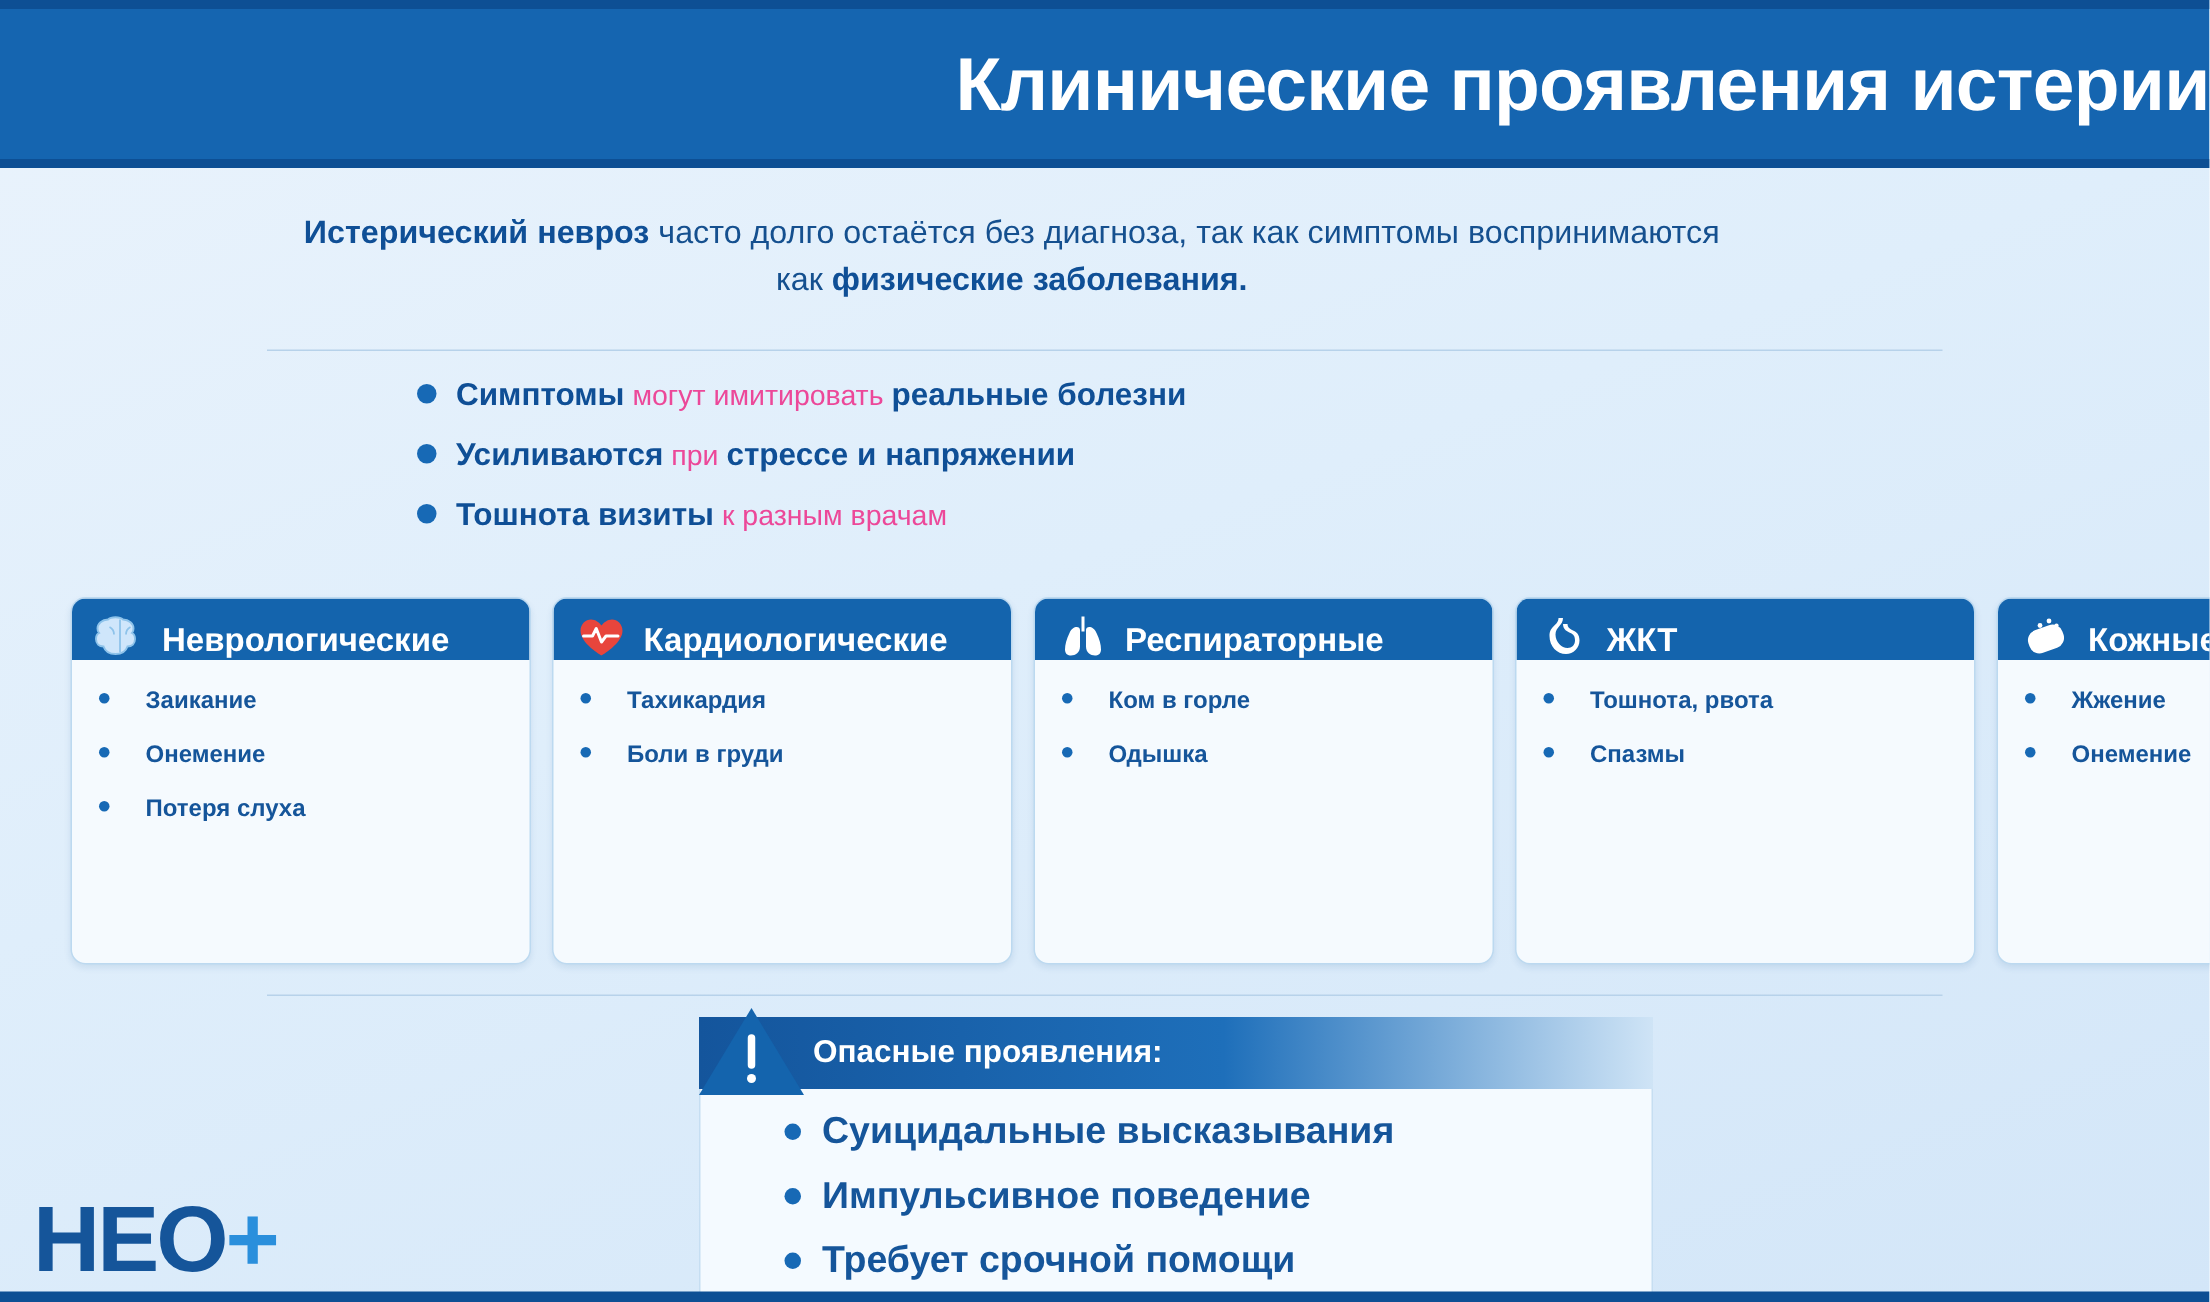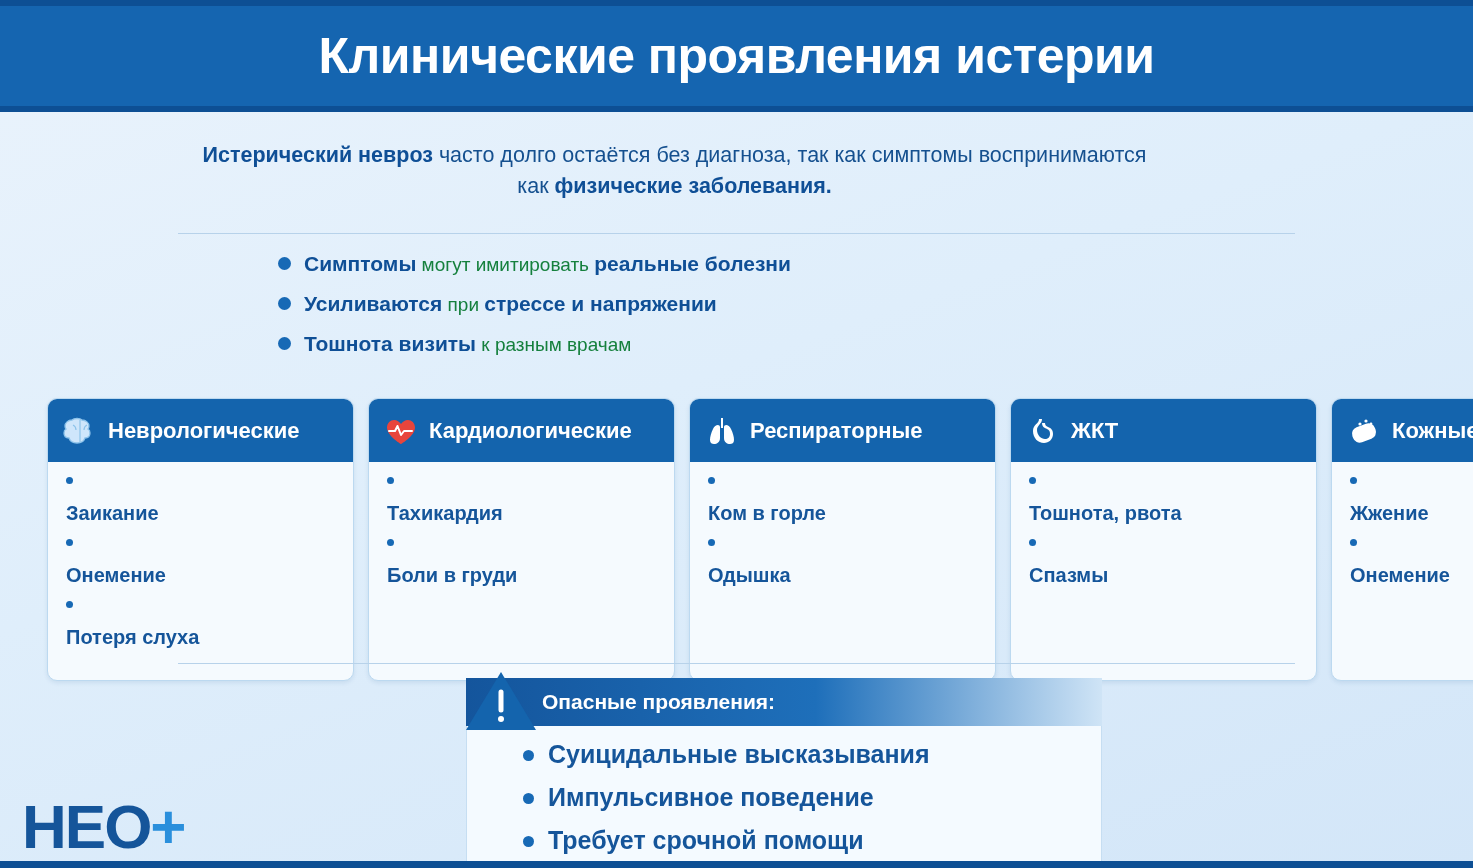--- a/index.html
+++ b/index.html
@@ -12,21 +12,21 @@
     background: linear-gradient(160deg, #eaf3fc 0%, #dfeefb 45%, #d3e6f8 100%);
     position: relative;
   }
 
   
   .header-band {
     position: absolute; top: 0; left: 0; width: 1473px; height: 112px;
     background: #1565b0;
     border-top: 6px solid #0d4f94;
     border-bottom: 6px solid #0d4f94;
-    display: flex; align-items: center; justify-content: center;
+    display: flex; align-items: center; justify-content: flex-end;
   }
   .header-title {
     color: #ffffff;
     font-size: 50px;
     font-weight: bold;
     letter-spacing: -0.5px;
     text-align: center;
     line-height: 1;
   }
 
@@ -57,53 +57,53 @@
     margin-bottom: 16px;
     font-size: 20px;
     color: #14548f;
   }
   .point .dot {
     width: 13px; height: 13px; border-radius: 50%;
     background: #1769b5; flex: none;
     position: relative; top: -1px;
   }
   .point .txt b { font-weight: bold; color: #0f4f96; font-size: 21px; }
-  .point .txt span.light { color: #15803d; font-size: 19px; }
+  .point .txt span.light { color: #ec4899; font-size: 19px; }
 
   
   .cards {
     position: absolute; top: 398px; left: 47px;
     display: flex; gap: 14px;
   }
   .card {
     width: 307px;
     background: #f5fafe;
     border: 1px solid #bcd9f0;
     border-radius: 10px;
     box-shadow: 0 2px 4px rgba(20,80,140,0.10);
     overflow: hidden;
     display: flex; flex-direction: column;
     min-height: 245px;
   }
   .card-head {
-    height: 63px;
+    height: 41px;
     background: #1464ad;
-    display: flex; align-items: center; gap: 10px;
+    display: flex; align-items: flex-end; gap: 10px;
     padding: 0 14px;
   }
   .card-head .title {
     color: #ffffff; font-size: 22px; font-weight: bold;
     white-space: nowrap;
   }
   .card-icon { width: 36px; height: 32px; flex: none; display:block; }
   .card-body { padding: 18px 16px 14px 18px; }
   .card-item {
-    display: flex; gap: 14px; align-items: baseline;
-    color: #15559a; font-size: 20px; font-weight: bold;
-    margin-bottom: 17px; line-height: 1.2; flex-direction: column;
+    display: flex; gap: 24px; align-items: baseline;
+    color: #15559a; font-size: 16px; font-weight: bold;
+    margin-bottom: 17px; line-height: 1.2;
   }
   .card-item .b {
     width: 7px; height: 7px; border-radius: 50%; background: #1769b5;
     flex: none; position: relative; top: -3px;
   }
 
   
   .danger {
     position: absolute; top: 678px; left: 466px;
     width: 636px;

